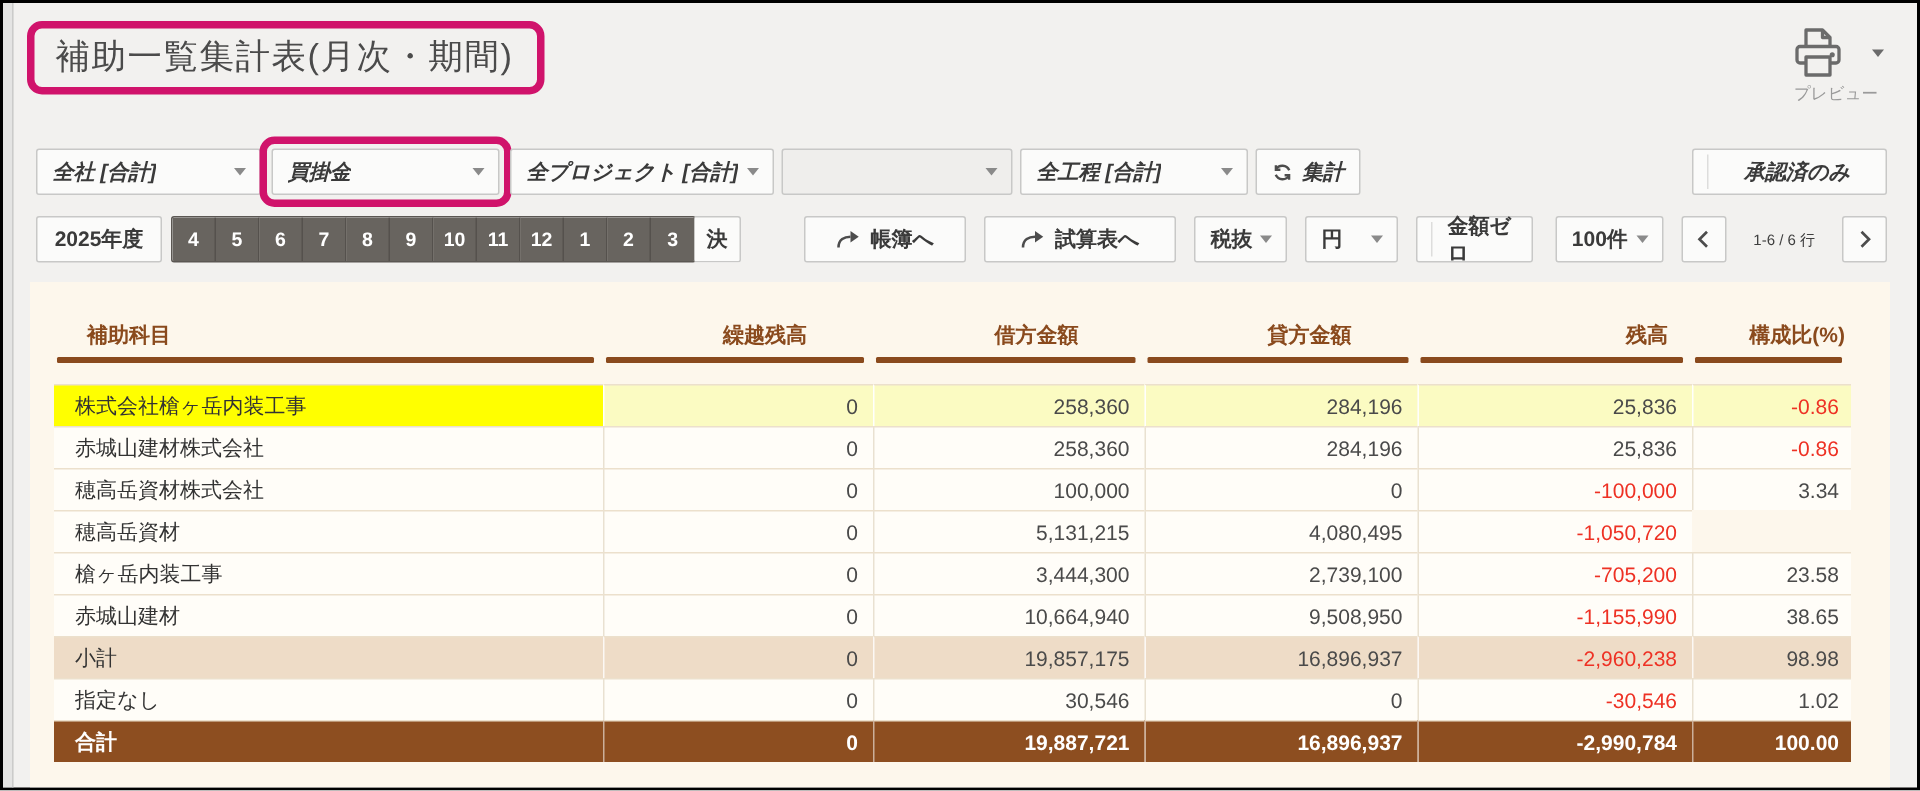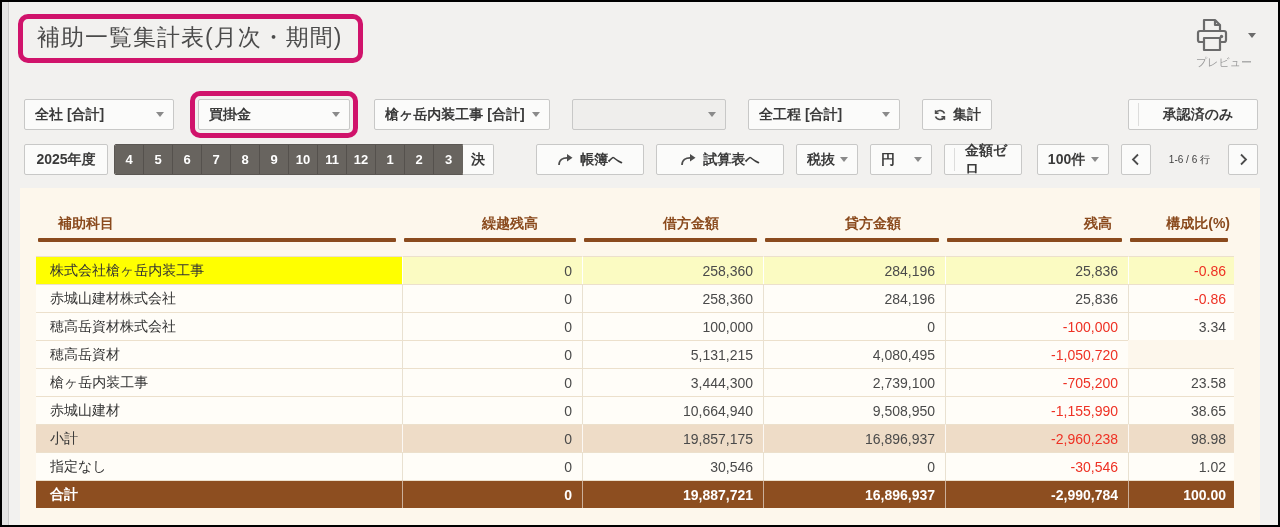--- a/index.html
+++ b/index.html
@@ -15,21 +15,21 @@
   .annot{border:5px solid #d0136b;border-radius:10px;}
   .title-annot{display:inline-block;padding:3px 16px 5px 14px;background:transparent;}
   .page-title{margin:0;font-size:23px;font-weight:400;color:#4b4b4b;letter-spacing:1px;}
   .printwrap{display:flex;flex-direction:column;align-items:center;margin-right:6px;margin-top:2px;}
   .printrow{display:flex;align-items:center;gap:16px;}
   .print-label{font-size:11px;color:#9a9a9a;margin-top:1px;}
   .caret{width:0;height:0;border-left:4px solid transparent;border-right:4px solid transparent;border-top:5px solid #8a8a8a;}
   .caret.dark{border-top-color:#6b6b6b;}
 
   
-  .filters{position:absolute;top:97px;left:22px;right:20px;display:flex;align-items:center;gap:22px;height:31px;}
+  .filters{position:absolute;top:97px;left:22px;right:20px;display:flex;align-items:center;gap:5px;height:31px;font-style:italic;}
   .period{position:absolute;top:142px;left:22px;right:20px;display:flex;align-items:center;gap:12px;height:31px;}
   .dd,.btn{
     box-sizing:border-box;height:31px;background:#fbfbfa;border:1px solid #c8c8c7;border-radius:2px;
     display:flex;align-items:center;font-size:14px;color:#3a3a3a;cursor:default;
   }
   .dd{justify-content:space-between;padding:0 9px 0 10px;font-weight:600;}
   .dd .dd-label{white-space:nowrap;overflow:hidden;}
   .dd.disabled{background:#efeeec;}
   .btn{justify-content:center;gap:6px;font-weight:600;padding:0 10px;}
   .btn.split{position:relative;padding-left:20px;}
@@ -111,21 +111,21 @@
       <span class="dd-label">全社 [合計]</span>
       <span class="caret"></span>
     </div>
     <div class="annot dd-annot">
       <div class="dd w152">
         <span class="dd-label">買掛金</span>
         <span class="caret"></span>
       </div>
     </div>
     <div class="dd w176">
-      <span class="dd-label">槍ヶ岳内装工事 [合計]</span>
+      <span class="dd-label">全プロジェクト [合計]</span>
       <span class="caret"></span>
     </div>
     <div class="dd w154 disabled">
       <span class="dd-label"></span>
       <span class="caret"></span>
     </div>
     <div class="dd w152">
       <span class="dd-label">全工程 [合計]</span>
       <span class="caret"></span>
     </div>

